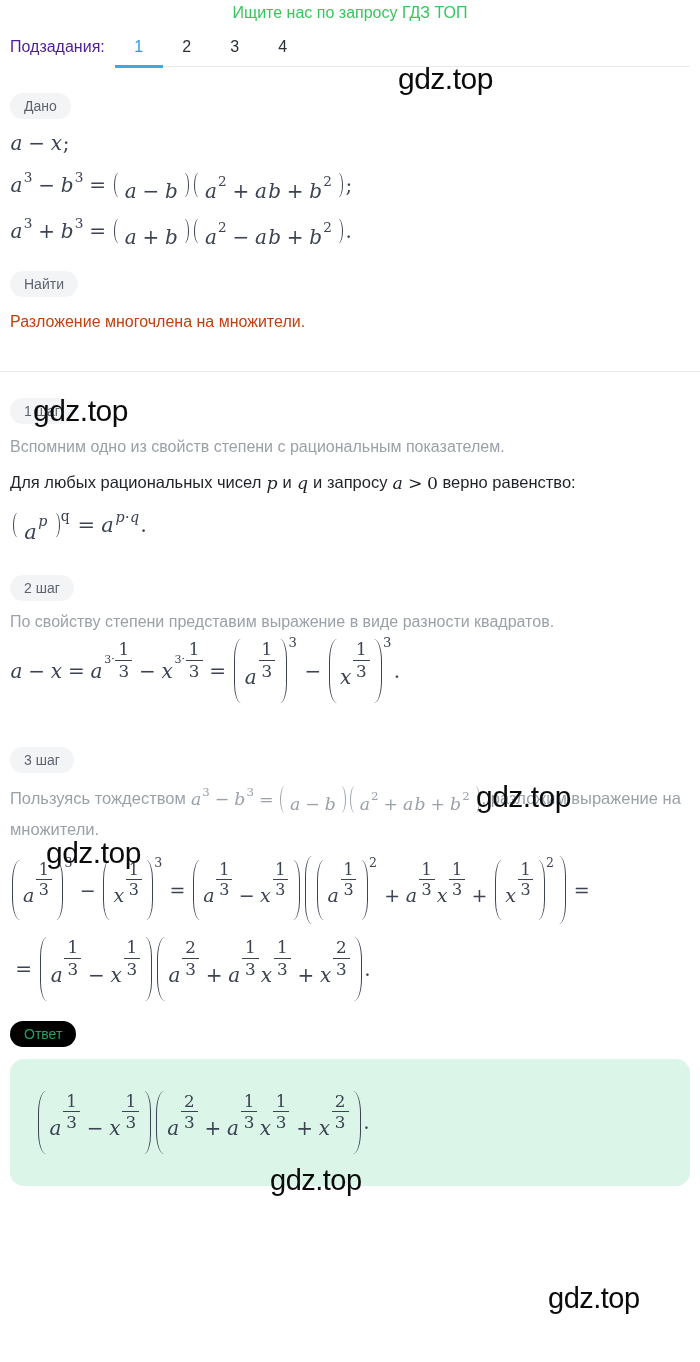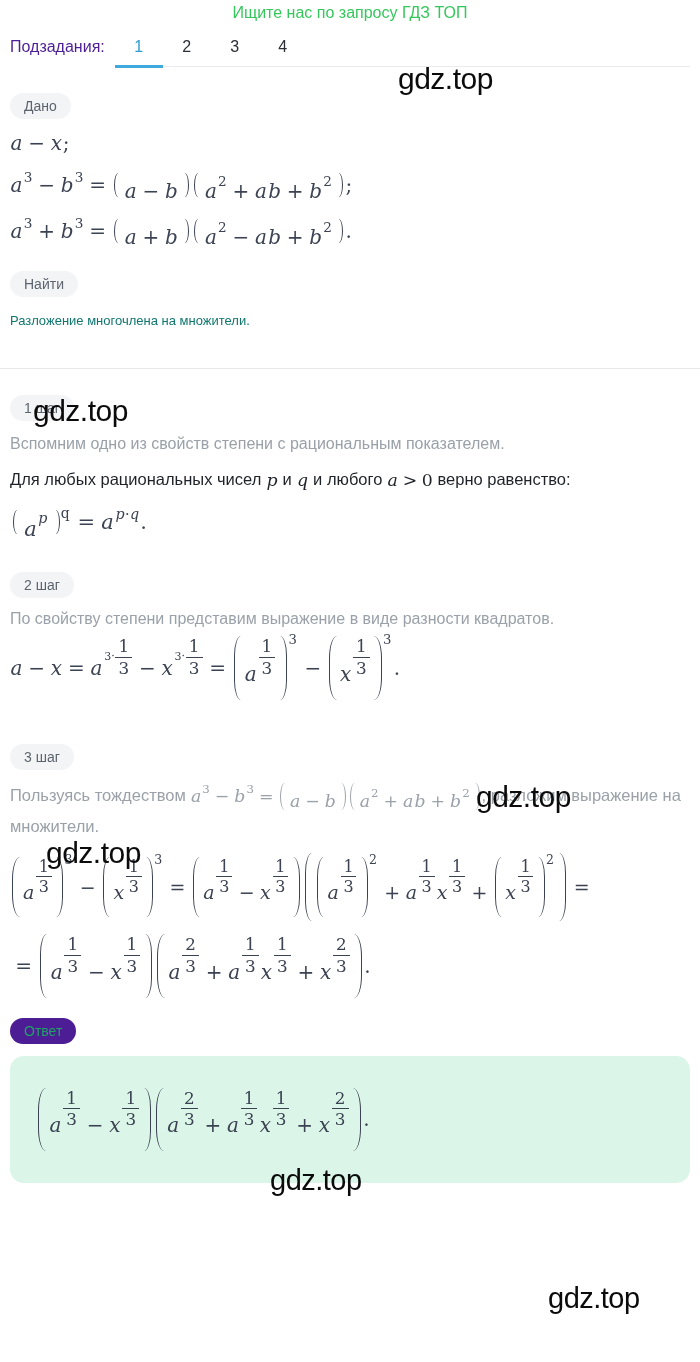--- a/index.html
+++ b/index.html
@@ -12,23 +12,23 @@
 
   .tabsrow { display:flex; align-items:flex-end; margin-top:16px; }
   .tabsrow .label { font-size:16px; color:#4c1d95; padding-bottom:11px; margin-right:10px; }
   .tabstrip { flex:1; display:flex; border-bottom:1px solid #ebebed; }
   .tab { width:48px; text-align:center; font-size:16px; color:#2a2f36; padding-bottom:9px;
          border-bottom:3px solid transparent; margin-bottom:-2px; cursor:pointer; }
   .tab.active { color:#2f9dd3; border-bottom-color:#3fa9dd; }
 
   .pill { display:inline-block; background:#f3f4f6; color:#5d646e; font-size:14px;
           border-radius:14px; padding:6px 14px; line-height:1; }
-  .pill.green { background:#4c1d95; color:#1fa364; }
-
-  .text { font-size:13px; color:#0f766e; }
+  .pill.green { background:#000000; color:#1fa364; }
+
+  .text { font-size:16px; color:#c2410c; }
   .muted { font-size:16px; color:#9aa1a9; }
   .para { font-size:16.5px; line-height:1.55; }
   .divider { border:none; border-top:1px solid #e8e8ea; margin:40px -10px 0 -10px; }
   h2.subhead { font-size:21px; font-weight:bold; color:#17191d; margin:28px 0 0 0; }
 
   
   .math { display:flex; align-items:center; color:#3b4252;
           font-family:"DejaVu Serif", serif; white-space:nowrap; }
   .math.inline { display:inline-flex; vertical-align:middle; font-size:1.05em; color:inherit; }
   .mi { font-style:italic; padding:0 0.03em; }
@@ -150,21 +150,21 @@
 
     <hr class="divider">
 
 
     <div style="margin-top:26px;"><span class="pill">1 шаг</span></div>
     <div class="muted" style="margin-top:14px;">Вспомним одно из свойств степени с рациональным показателем.</div>
     <div class="text para" style="margin-top:14px; color:#1f2329;"><span class="rt">Для любых рациональных чисел </span><span class="math inline">
           <span class="mi">p</span>
         </span><span class="rt"> и </span><span class="math inline">
           <span class="mi">q</span>
-        </span><span class="rt"> и любого </span><span class="math inline">
+        </span><span class="rt"> и запросу </span><span class="math inline">
           <span class="mi">a</span>
           <span class="mo">&gt;</span>
           <span class="mr">0</span>
         </span><span class="rt"> верно равенство:</span></div>
     <div class="math f-power">
         <span class="grp">
           <span class="lp"></span>
           <span class="mi">a</span>
           <span class="msup">
             <span class="mi">p</span>

